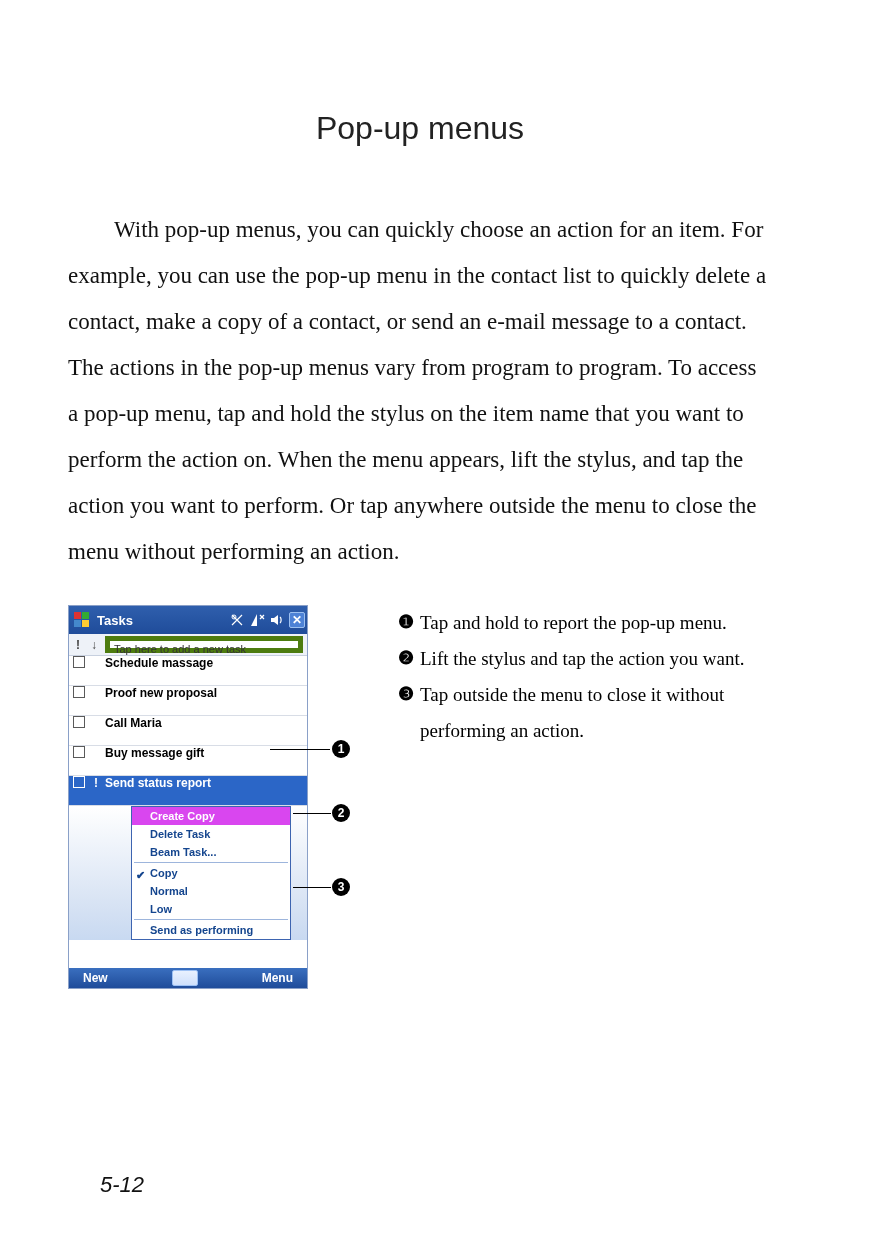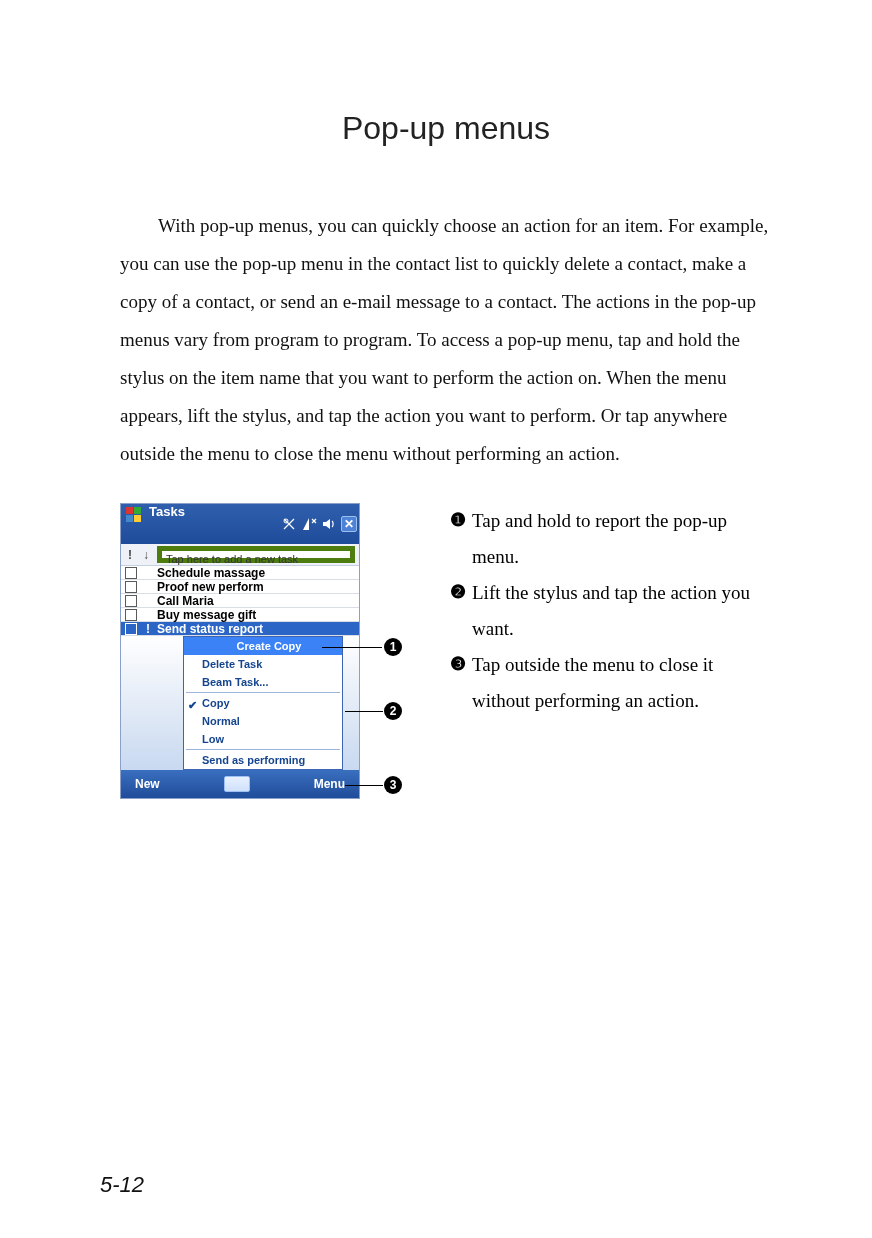--- a/index.html
+++ b/index.html
@@ -3,50 +3,50 @@
 <meta charset="utf-8">
 <style>
   * { box-sizing: border-box; }
   html, body { margin:0; padding:0; }
   body {
     width:872px; height:1238px;
     font-family: "Times New Roman", Times, serif;
     color:#000; background:#fff;
     position:relative;
   }
-  .page { padding:110px 100px 0 120px; }
+  .page { padding:110px 100px 0 68px; }
   h1.page-title {
     text-align:center;
     font-family: Arial, Helvetica, sans-serif;
     font-weight:400;
     font-size:32px;
     margin:0 0 60px 0;
     color:#222;
   }
   p.intro {
-    font-size:19px;
+    font-size:23px;
     line-height:2;
     margin:0 0 30px 0;
     text-indent:2em;
     color:#111;
   }
   .figure-row { display:flex; align-items:flex-start; }
   
   .device {
     width:240px;
     border:1px solid #8aa0c8;
     background:#fff;
     font-family: Tahoma, Arial, sans-serif;
     font-size:12px;
     flex:0 0 auto;
   }
   .titlebar {
-    height:40px;
+    height:28px;
     background:linear-gradient(#2f5fad,#1f4c9a);
-    display:flex; 
+    display:flex; align-items:center;
     color:#fff;
     font-weight:bold;
   }
   .flag-icon {
     width:22px; height:22px; margin:0 4px 0 2px;
     display:flex; align-items:center; justify-content:center;
   }
   .flag-icon svg { width:18px; height:18px; }
   .titlebar-label { flex:1 1 auto; font-size:13px; }
   .tray { display:flex; align-items:center; gap:4px; padding-right:2px; }
@@ -63,21 +63,21 @@
     display:flex; align-items:center; padding:0 4px; gap:6px;
   }
   .excl { width:10px; text-align:center; color:#444; font-weight:bold; font-family:Arial; }
   .arrow-down { width:10px; text-align:center; color:#444; font-family:Arial; }
   .add-task-box {
     flex:1 1 auto; height:17px; line-height:17px;
     border:5px solid #4d7c0f; background:#fff;
     padding:0 4px; font-size:11px; color:#333;
   }
   .task {
-    height:14px; display:flex; align-items:center;
+    height:30px; display:flex; 
     border-bottom:1px solid #d8dde6;
     padding-left:4px;
     font-weight:bold; color:#000;
     font-family: Tahoma, Arial, sans-serif;
     font-size:12px;
   }
   .task.sel { background:#2b66c7; color:#fff; }
   .chk {
     width:12px; height:12px; border:1px solid #5a5a5a; background:#fff;
     margin-right:6px; flex:0 0 auto;
@@ -94,36 +94,37 @@
     border:1px solid #3d64b0;
     background:#fff;
     font-size:11px;
     color:#14458e;
     font-weight:bold;
   }
   .menu-item {
     height:18px; line-height:18px; padding:0 6px 0 18px;
     position:relative;
   }
-  .menu-item.sel { background:#3b82f6; color:#fff;text-align:center; }
+  .menu-item.sel { background:#d946ef; color:#fff; }
   .menu-sep { height:1px; background:#9db5dc; margin:1px 2px; }
   .menu-item .tick {
     position:absolute; left:4px; top:2px;
     font-size:11px; color:#14458e;
   }
   .content-area {
     background:linear-gradient(#ffffff,#d9e4f4 70%, #c8d9f1);
     min-height:120px;
   }
   .bottombar {
-    height:28px;
+    height:20px;
     background:linear-gradient(#3a6fbf,#1f4c9a);
     display:flex; align-items:center; justify-content:space-between;
     color:#fff; font-weight:bold; font-size:12px;
     padding:0 14px;
+    margin-top:28px;
   }
   .kbd-icon {
     width:26px; height:16px; border:1px solid #9dc1f4; border-radius:2px;
     background:linear-gradient(#e8f1ff,#cfe0fb);
   }
   
   .callouts {
     position:relative;
     width:60px;
     flex:0 0 auto;
@@ -214,21 +215,21 @@
 
       <div>
         <div class="task">
           <span class="chk"></span>
           <span class="pri"></span>
           <span>Schedule massage</span>
         </div>
         <div class="task">
           <span class="chk"></span>
           <span class="pri"></span>
-          <span>Proof new perform</span>
+          <span>Proof new proposal</span>
         </div>
         <div class="task">
           <span class="chk"></span>
           <span class="pri"></span>
           <span>Call Maria</span>
         </div>
         <div class="task">
           <span class="chk"></span>
           <span class="pri"></span>
           <span>Buy message gift</span>

